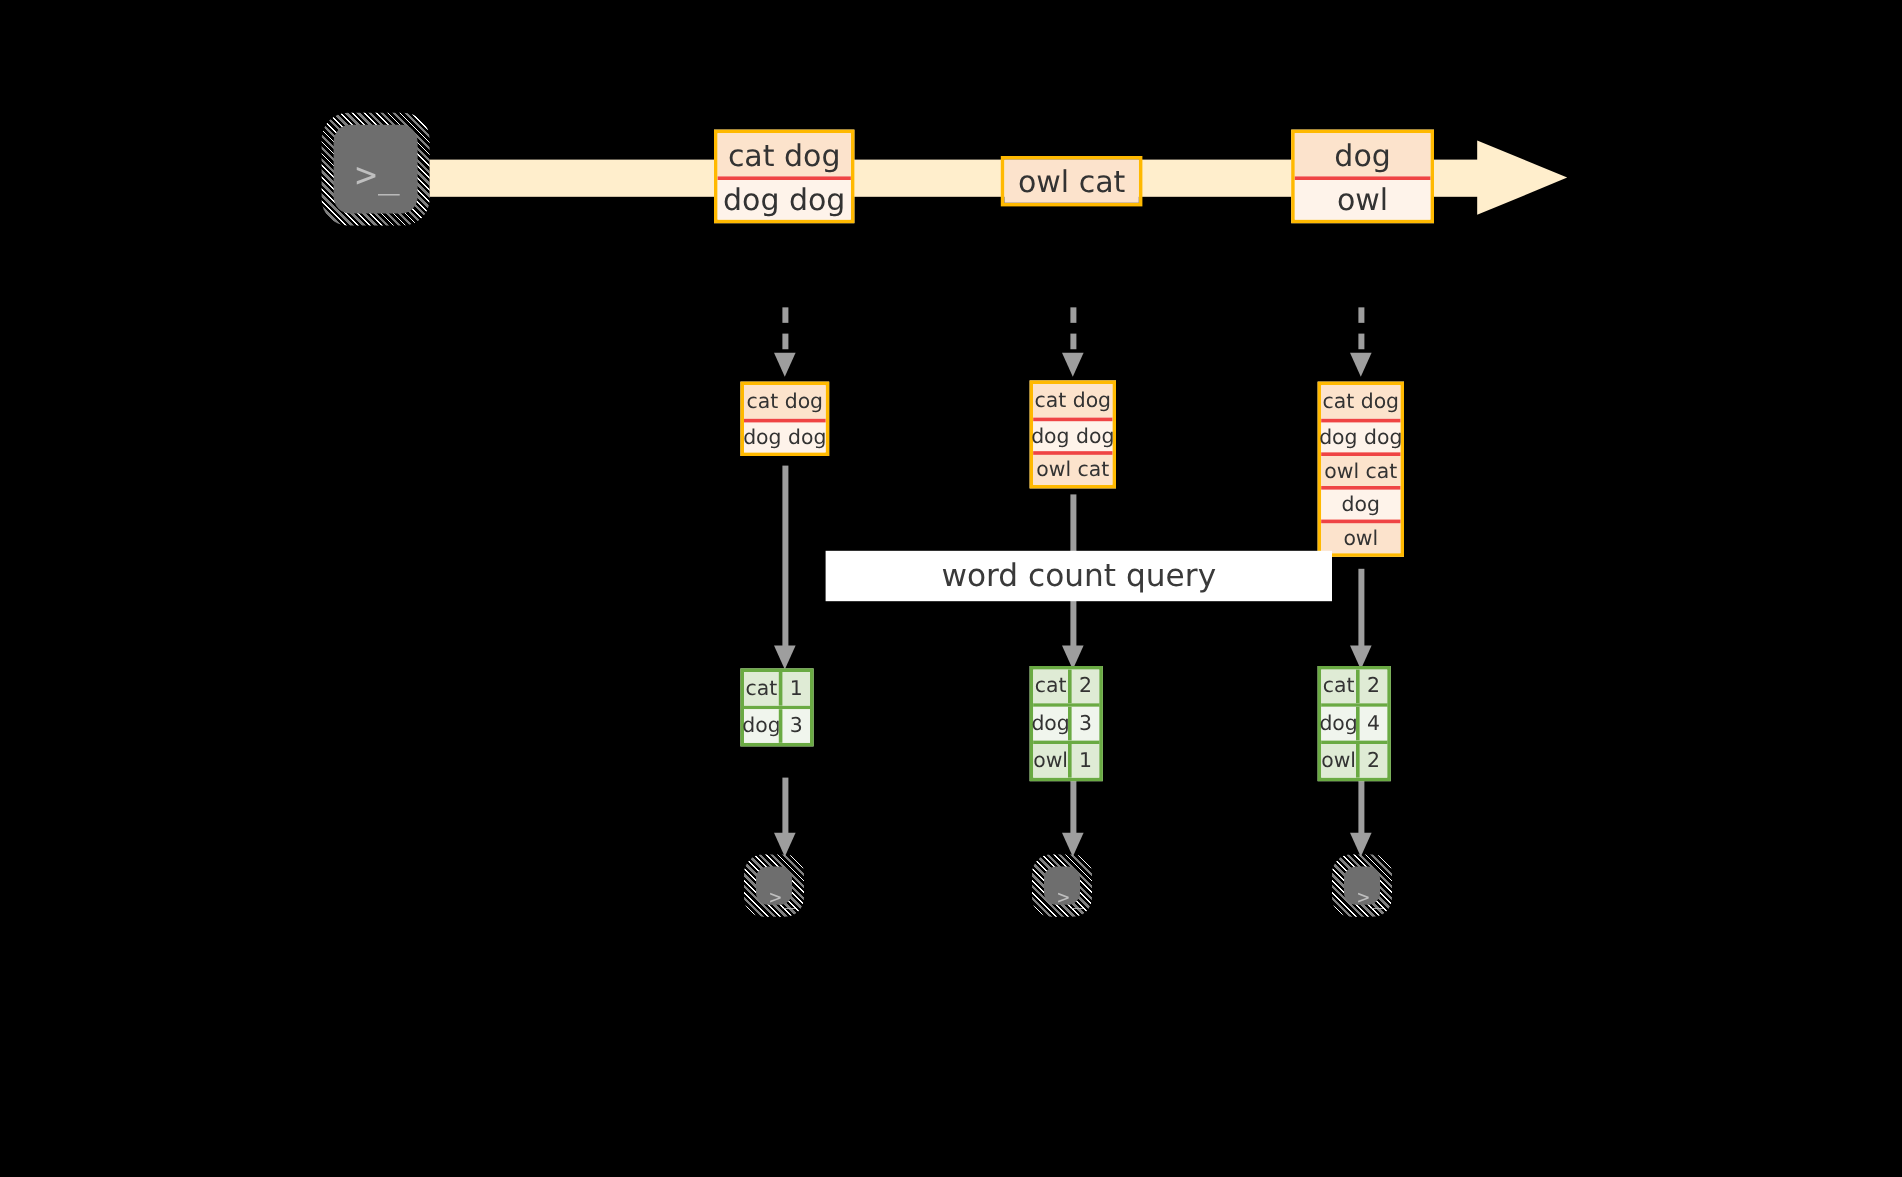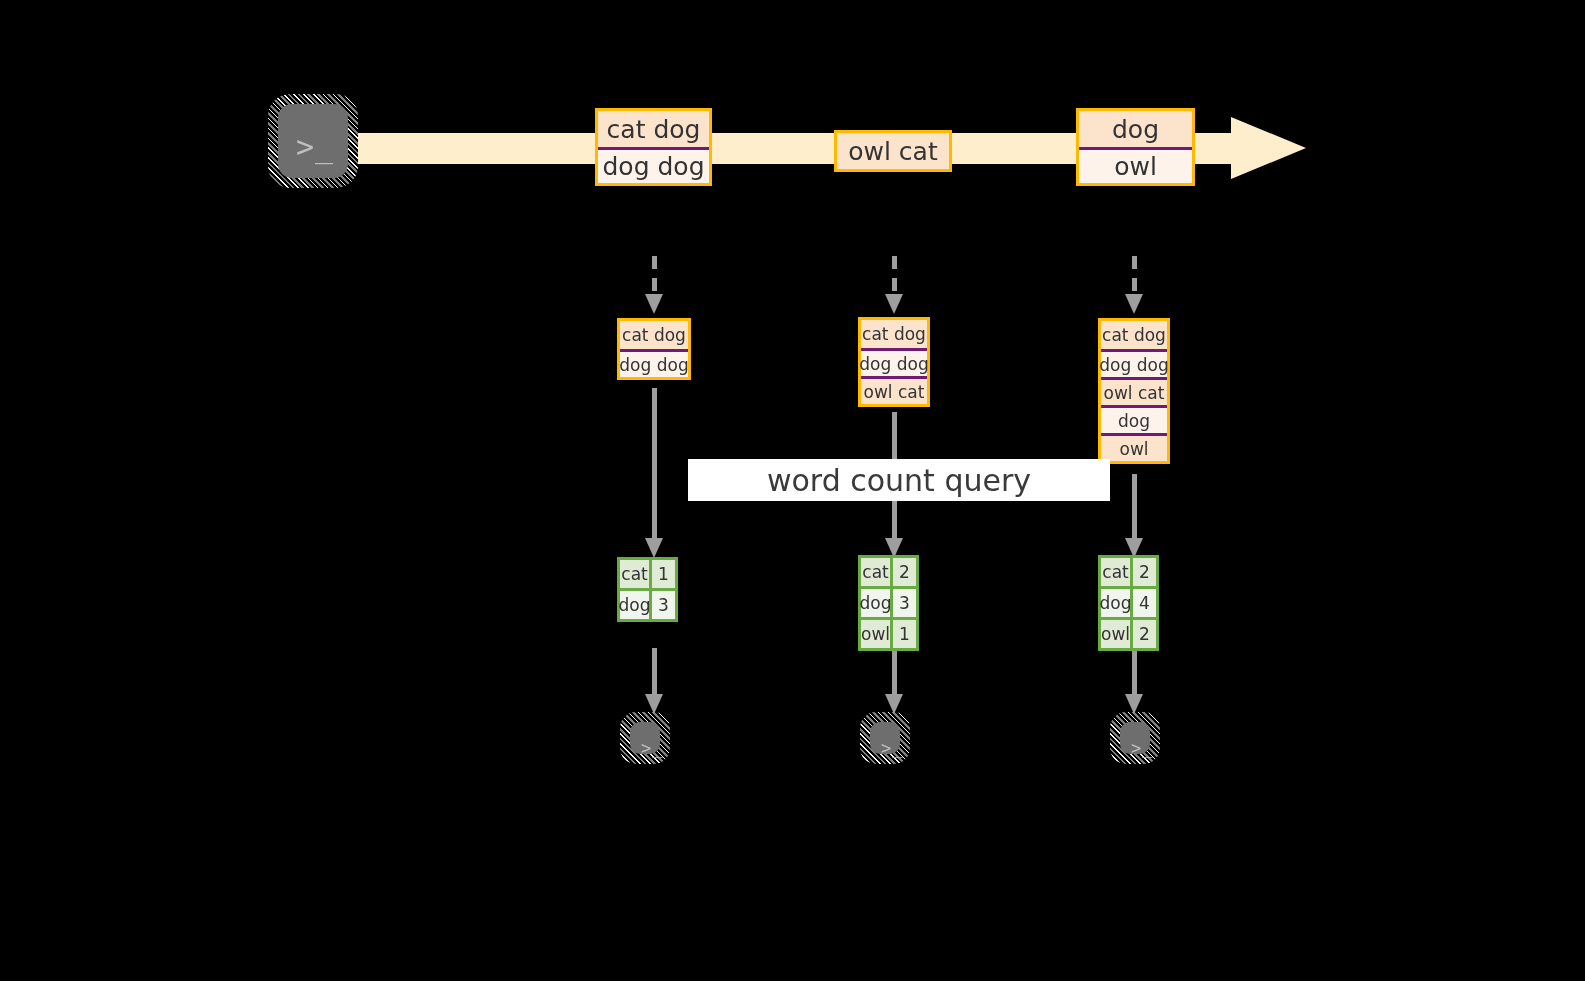--- a/index.html
+++ b/index.html
@@ -101,21 +101,21 @@
   .obox .row {
     box-sizing: border-box;
     display: flex;
     align-items: center;
     justify-content: center;
     color: #333333;
     white-space: nowrap;
   }
   .obox .row.dark  { background: #FCE3CC; }
   .obox .row.light { background: #FEF3EA; }
-  .obox .row + .row { border-top: 3px solid #701a75; }
+  .obox .row + .row { border-top: 3px solid #ef4444; }
 
   
   .obox-top .row { height: 36px; font-size: 25px; }
   .obox-t1 { left: 595px; top: 108px; width: 117px; }
   .obox-t2 { left: 834px; top: 130px; width: 118px; }
   .obox-t3 { left: 1076px; top: 108px; width: 119px; }
 
   
   .obox-mid .row { height: 28px; font-size: 17px; }
   .obox-m1 { left: 617px; top: 318px; width: 74px; }
@@ -214,21 +214,21 @@
     top: 459px;
     width: 422px;
     height: 42px;
     background: #FFFFFF;
     z-index: 4;
     display: flex;
     align-items: center;
     justify-content: center;
   }
   .banner .label {
-    font-size: 30px;
+    font-size: 26px;
     color: #3A3A3A;
     white-space: nowrap;
   }
 </style>
 </head>
 <body>
 
 <div id="stage">
 
   <div class="terminal terminal-big">

